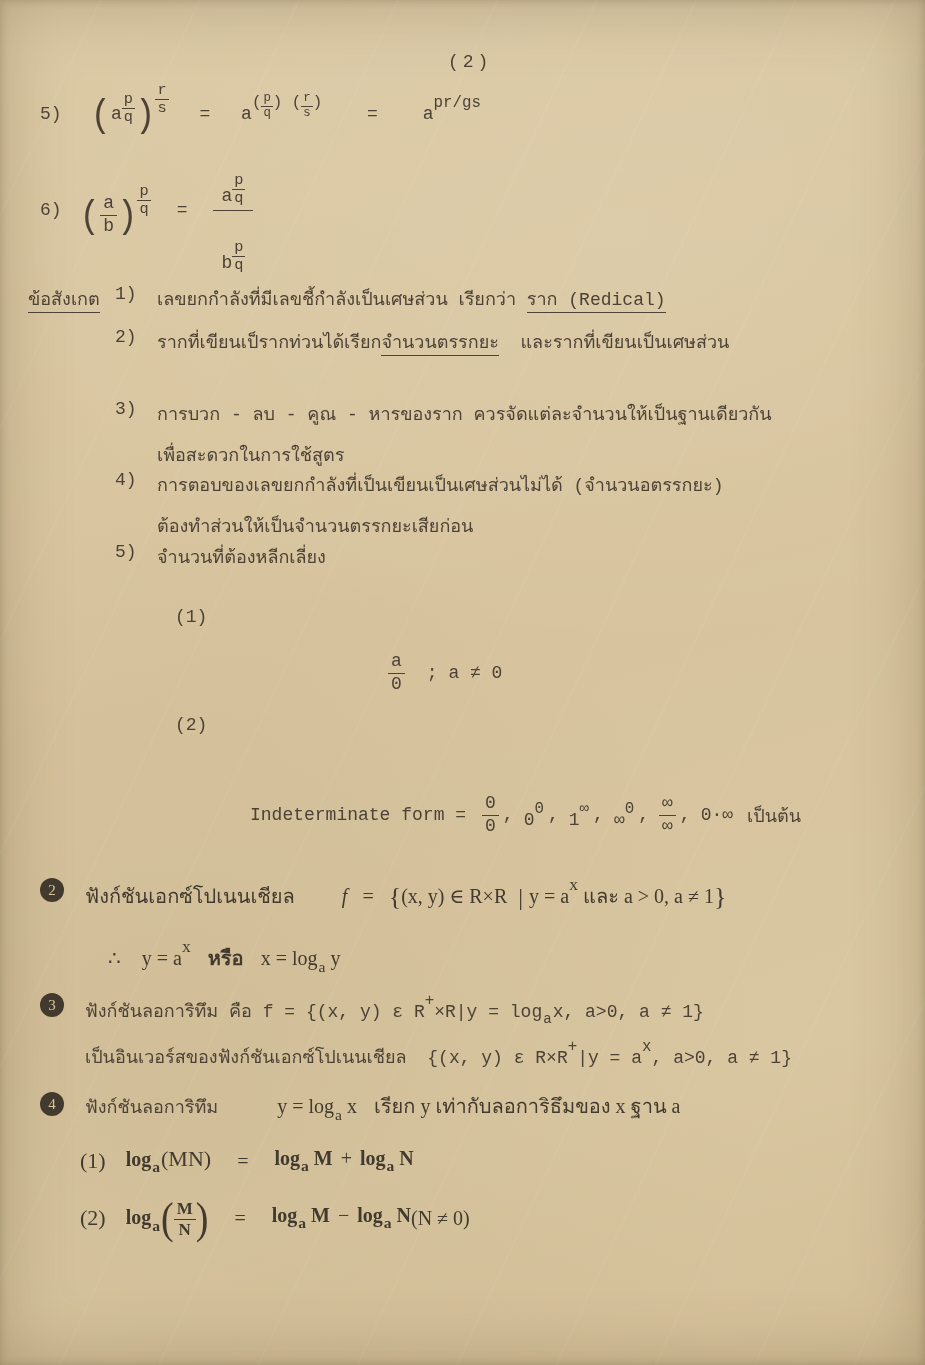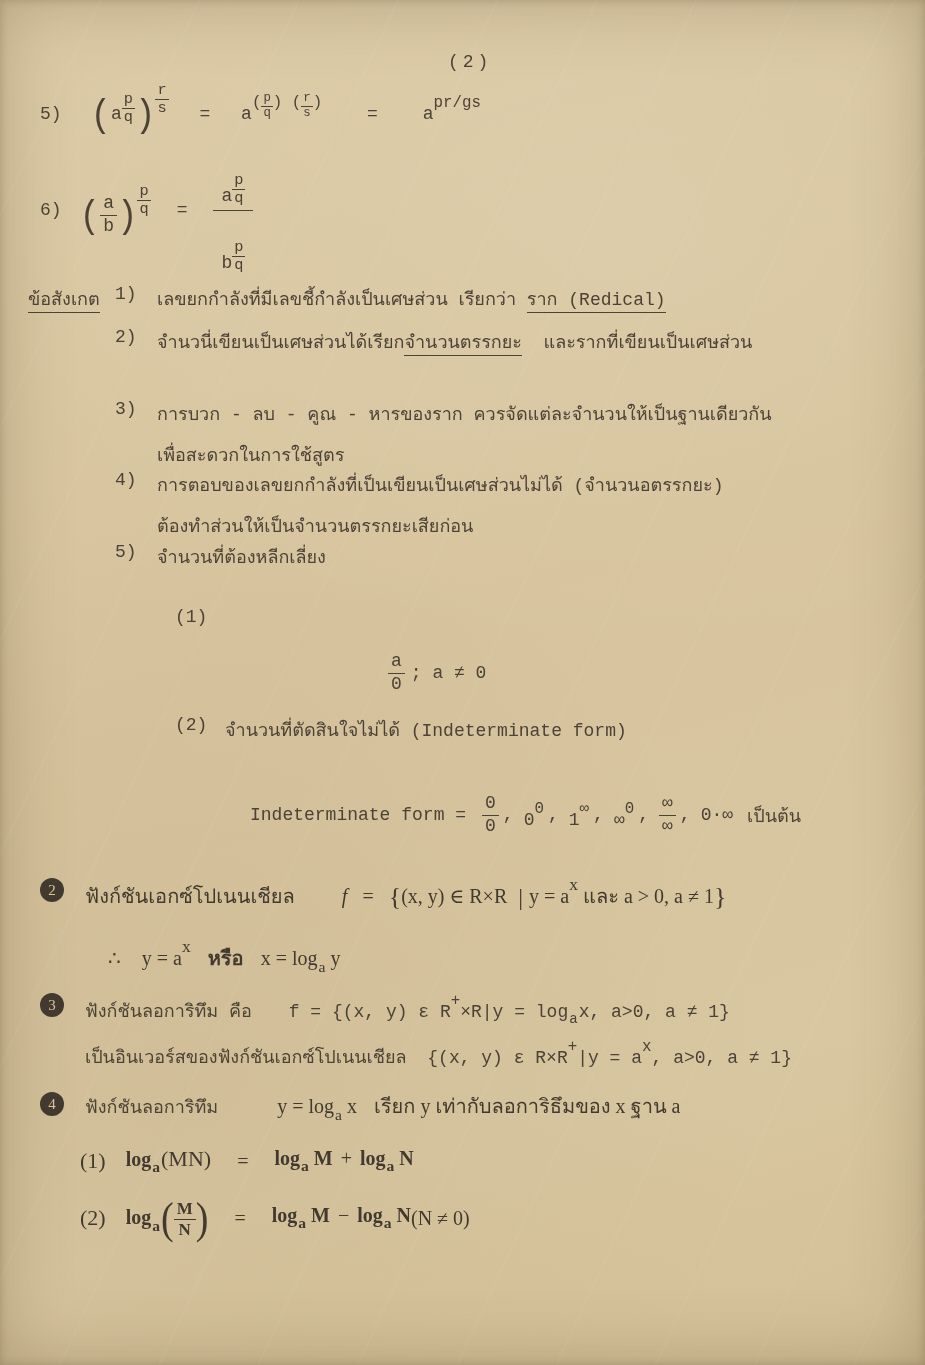--- a/index.html
+++ b/index.html
@@ -118,21 +118,21 @@
 
   <div class="abs" style="top:284px;left:28px;"><span class="u">ข้อสังเกต</span></div>
 
   <div class="nline" style="top:284px;left:115px;">
     <span class="nlabel">1)</span>
     <span><span>เลขยกกำลังที่มีเลขชี้กำลังเป็นเศษส่วน เรียกว่า</span> <span class="u">ราก (Redical)</span></span>
   </div>
 
   <div class="nline" style="top:327px;left:115px;">
     <span class="nlabel">2)</span>
-    <span><span>จำนวนี่เขียนเป็นเศษส่วนได้เรียก</span><span class="u">จำนวนตรรกยะ</span>&nbsp;&nbsp;<span>และรากที่เขียนเป็นเศษส่วน</span></span>
+    <span><span>รากที่เขียนเป็รากท่วนได้เรียก</span><span class="u">จำนวนตรรกยะ</span>&nbsp;&nbsp;<span>และรากที่เขียนเป็นเศษส่วน</span></span>
   </div>
 
   <div class="nline" style="top:399px;left:115px;">
     <span class="nlabel">3)</span>
     <span>การบวก - ลบ - คูณ - หารของราก ควรจัดแต่ละจำนวนให้เป็นฐานเดียวกัน</span>
   </div>
   <div class="nline" style="top:440px;left:157px;">
     <span>เพื่อสะดวกในการใช้สูตร</span>
   </div>
 
@@ -150,26 +150,25 @@
   </div>
 
   <div class="nline" style="top:607px;left:175px;">
     <span class="nlabel" style="min-width:36px;">(1)</span>
   </div>
   <div class="abs row" style="top:642px;left:388px;height:62px;">
     <span class="fr">
         <span class="n">a</span>
         <span class="d">0</span>
       </span>
-    <span style="margin-left:6px;">;  a ≠ 0</span>
+    <span style="margin-left:22px;">;  a ≠ 0</span>
   </div>
 
   <div class="nline" style="top:715px;left:175px;">
     <span class="nlabel" style="min-width:36px;">(2)</span>
-    <span>จำนวนที่ตัดสินใจไม่ได้ (Indeterminate form)</span>
   </div>
   <div class="abs formsrow" style="top:786px;left:250px;height:58px;">
     <span>Indeterminate form =</span>
     <span class="fr" style="margin-left:12px;">
         <span class="n">0</span>
         <span class="d">0</span>
       </span>
       <span>,</span>
     <span style="margin-left:6px;"><span>0</span><span class="sup">0</span></span>
       <span>,</span>
@@ -197,21 +196,21 @@
   <div class="abs serif" style="top:936px;left:108px;font-size:20px;">
     <span>∴</span>
     <span style="margin-left:16px;">y  =  a</span><span class="sup">x</span>
     <span style="margin-left:12px;font-weight:bold;">หรือ</span>
     <span style="margin-left:12px;">x  =  log</span><span class="sub">a</span><span style="margin-left:4px;">y</span>
   </div>
 
   <div class="abs bullet" style="top:993px;left:40px;">3</div>
   <div class="abs" style="top:992px;left:85px;">
     <span>ฟังก์ชันลอการิทึม คือ</span>
-    <span style="margin-left:26px;"><span>f = {(x, y) ε R</span><span class="sup">+</span><span>×R|y = log</span><span class="sub">a</span><span>x, a&gt;0, a ≠ 1}</span></span>
+    <span style=""><span>f = {(x, y) ε R</span><span class="sup">+</span><span>×R|y = log</span><span class="sub">a</span><span>x, a&gt;0, a ≠ 1}</span></span>
   </div>
   <div class="abs" style="top:1038px;left:85px;">
     <span>เป็นอินเวอร์สของฟังก์ชันเอกซ์โปเนนเชียล</span>
     <span style="margin-left:10px;"><span>{(x, y) ε R×R</span><span class="sup">+</span><span>|y = a</span><span class="sup">x</span><span>, a&gt;0, a ≠ 1}</span></span>
   </div>
 
   <div class="abs bullet" style="top:1092px;left:40px;">4</div>
   <div class="abs serif" style="top:1090px;left:85px;font-size:20px;">
     <span class="mono" style="font-size:18px;color:var(--ink);">ฟังก์ชันลอการิทึม</span>
     <span style="margin-left:54px;font-weight:normal;"><span>y  =  log</span><span class="sub">a</span><span style="margin-left:4px;">x</span></span>

